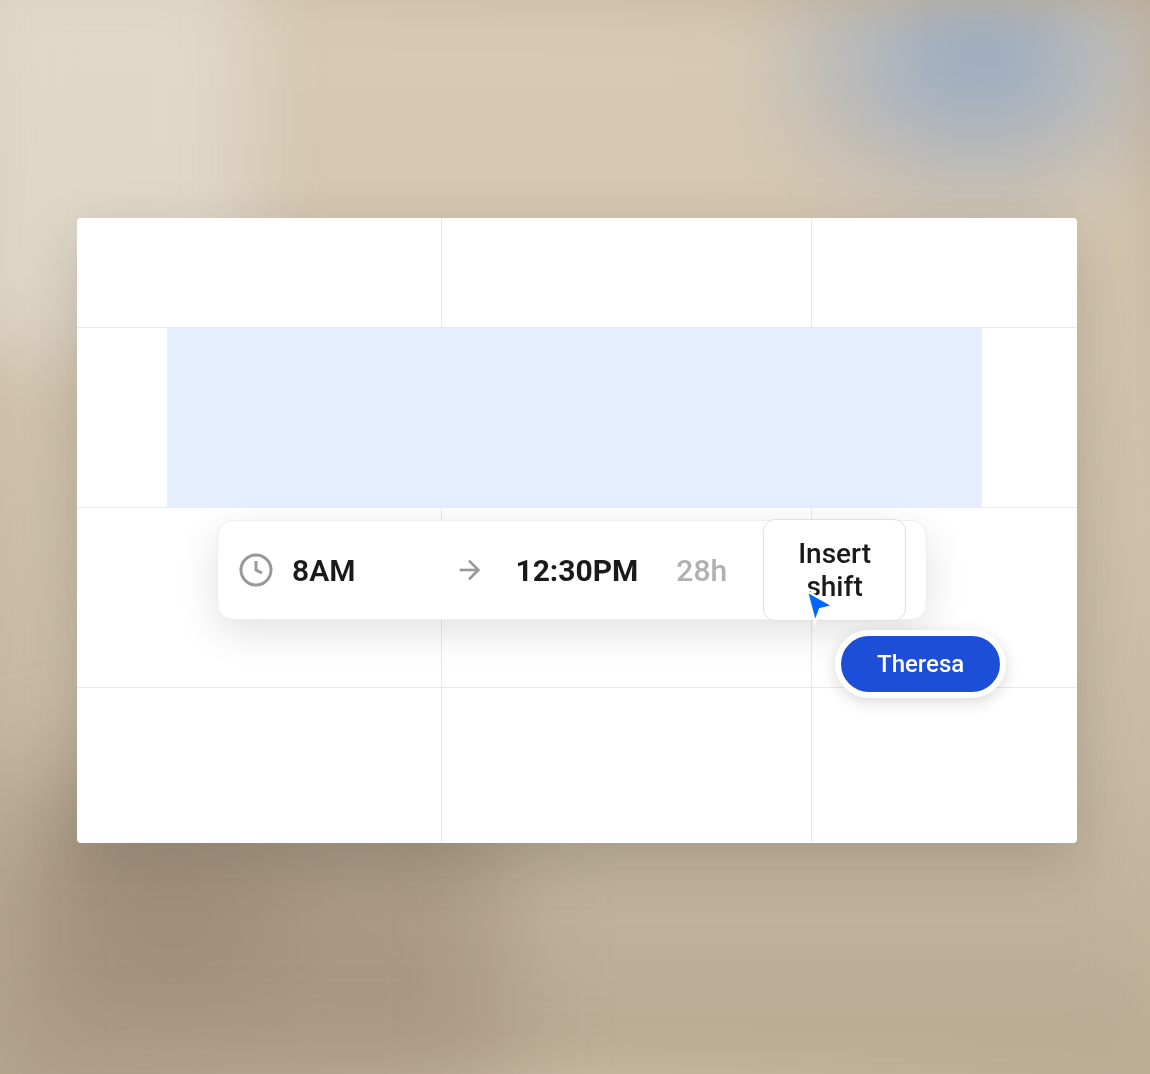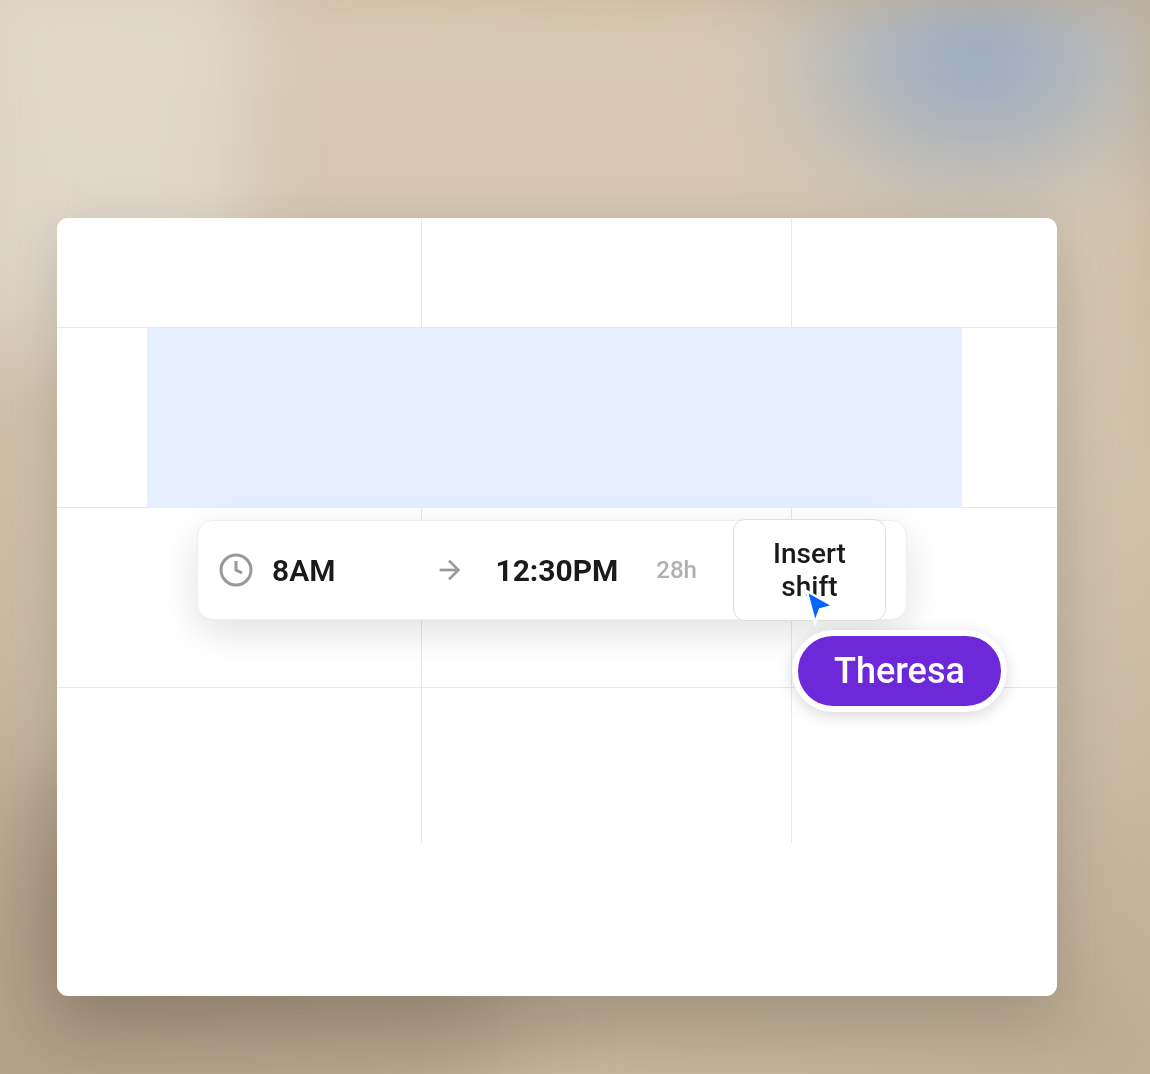--- a/index.html
+++ b/index.html
@@ -43,25 +43,25 @@
       left: 0;
       width: 500px;
       height: 300px;
       background: rgba(150, 130, 110, 0.5);
       filter: blur(50px);
     }
     
     .card {
       position: absolute;
       top: 218px;
-      left: 57px;
+      left: 77px;
       width: 1000px;
-      height: 778px;
+      height: 625px;
       background: #ffffff;
-      border-radius: 11px;
+      border-radius: 4px;
       box-shadow: 0 20px 60px rgba(0, 0, 0, 0.15);
       overflow: hidden;
     }
     
     .grid {
       position: absolute;
       inset: 0;
       display: grid;
       grid-template-columns: 365px 370px 265px;
       grid-template-rows: 110px 180px 180px 155px;
@@ -126,21 +126,21 @@
     }
     
     .time-end {
       font-size: 30px;
       font-weight: 700;
       color: #1a1a1a;
       margin-right: 20px;
     }
     
     .duration {
-      font-size: 24px;
+      font-size: 30px;
       font-weight: 500;
       color: #b0b0b0;
       margin-right: 18px;
     }
     
     .insert-button {
       background: #ffffff;
       border: 1px solid #e0e0e0;
       border-radius: 12px;
       padding: 17px 17px;
@@ -157,24 +157,24 @@
       top: 586px;
       left: 800px;
       width: 40px;
       height: 40px;
       z-index: 10;
     }
     
     .user-badge {
       position: absolute;
       top: 630px;
-      left: 792px;
-      background: #6d28d9;
+      left: 835px;
+      background: #1d4ed8;
       color: #ffffff;
-      font-size: 36px;
+      font-size: 24px;
       font-weight: 500;
       padding: 14px 36px;
       border-radius: 999px;
       border: 6px solid #ffffff;
       box-shadow: 0 4px 16px rgba(0, 0, 0, 0.15);
     }
   </style>
 </head>
 <body>
 

